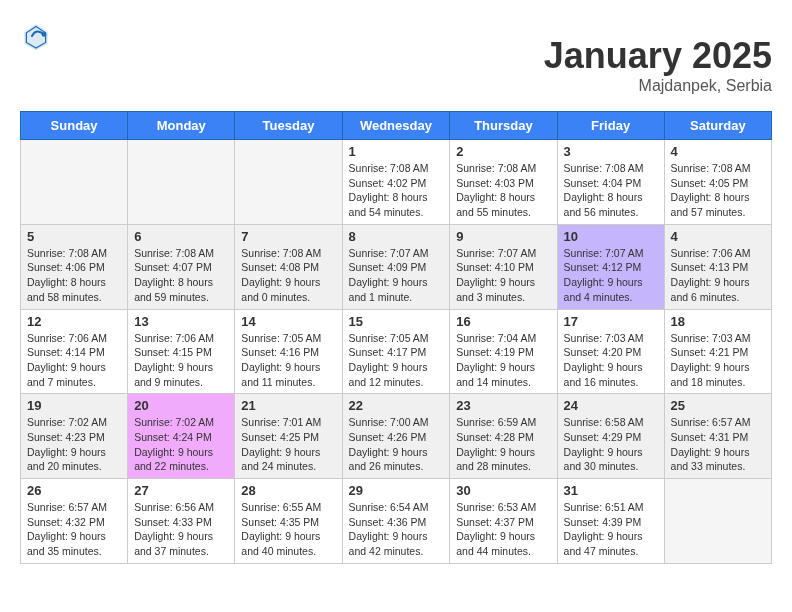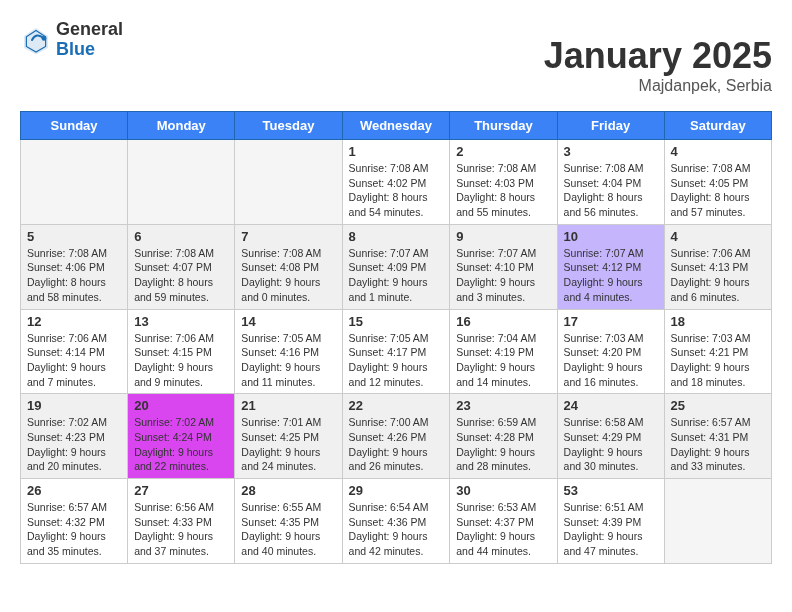--- a/index.html
+++ b/index.html
@@ -97,24 +97,20 @@
 <body>
 
 <div class="header">
   <div class="logo">
     <svg class="logo-icon" viewBox="0 0 40 40">
       <polygon points="20,5 35,15 35,30 20,38 5,30 5,15" fill="#1a6eb5" opacity="0.15"></polygon>
       <polygon points="20,8 32,16 32,28 20,35 8,28 8,16" fill="none" stroke="#1a6eb5" stroke-width="1.5"></polygon>
       <path d="M15,20 Q20,10 30,18" fill="none" stroke="#1a6eb5" stroke-width="2.5" stroke-linecap="round"></path>
       <circle cx="30" cy="18" r="3" fill="#1a6eb5"></circle>
     </svg>
-    <div class="logo-text">
-      <span class="logo-general">General</span>
-      <span class="logo-blue">Blue</span>
-    </div>
   </div>
   <div class="title-block">
     <div class="calendar-title">January 2025</div>
     <div class="calendar-subtitle">Majdanpek, Serbia</div>
   </div>
 </div>
 
 <table class="calendar-table">
   <thead>
     <tr>
@@ -264,21 +260,21 @@
         </td>
       </tr>
       <tr style="background: rgb(240, 240, 240);">
         <td style="background: rgb(240, 240, 240);">
           <div class="day-number">19</div>
           <div class="day-info" style="white-space: pre-line;">Sunrise: 7:02 AM
 Sunset: 4:23 PM
 Daylight: 9 hours
 and 20 minutes.</div>
         </td>
-        <td style="background: #d946ef;">
+        <td style="background: #f0abfc;">
           <div class="day-number">20</div>
           <div class="day-info" style="white-space: pre-line;">Sunrise: 7:02 AM
 Sunset: 4:24 PM
 Daylight: 9 hours
 and 22 minutes.</div>
         </td>
         <td style="background: rgb(240, 240, 240);">
           <div class="day-number">21</div>
           <div class="day-info" style="white-space: pre-line;">Sunrise: 7:01 AM
 Sunset: 4:25 PM
@@ -344,21 +340,21 @@
 and 42 minutes.</div>
         </td>
         <td>
           <div class="day-number">30</div>
           <div class="day-info" style="white-space: pre-line;">Sunrise: 6:53 AM
 Sunset: 4:37 PM
 Daylight: 9 hours
 and 44 minutes.</div>
         </td>
         <td>
-          <div class="day-number">53</div>
+          <div class="day-number">31</div>
           <div class="day-info" style="white-space: pre-line;">Sunrise: 6:51 AM
 Sunset: 4:39 PM
 Daylight: 9 hours
 and 47 minutes.</div>
         </td>
         <td class="empty-cell" style="background: rgb(245, 245, 245);"></td>
       </tr>
     </tbody>
 </table>
 

